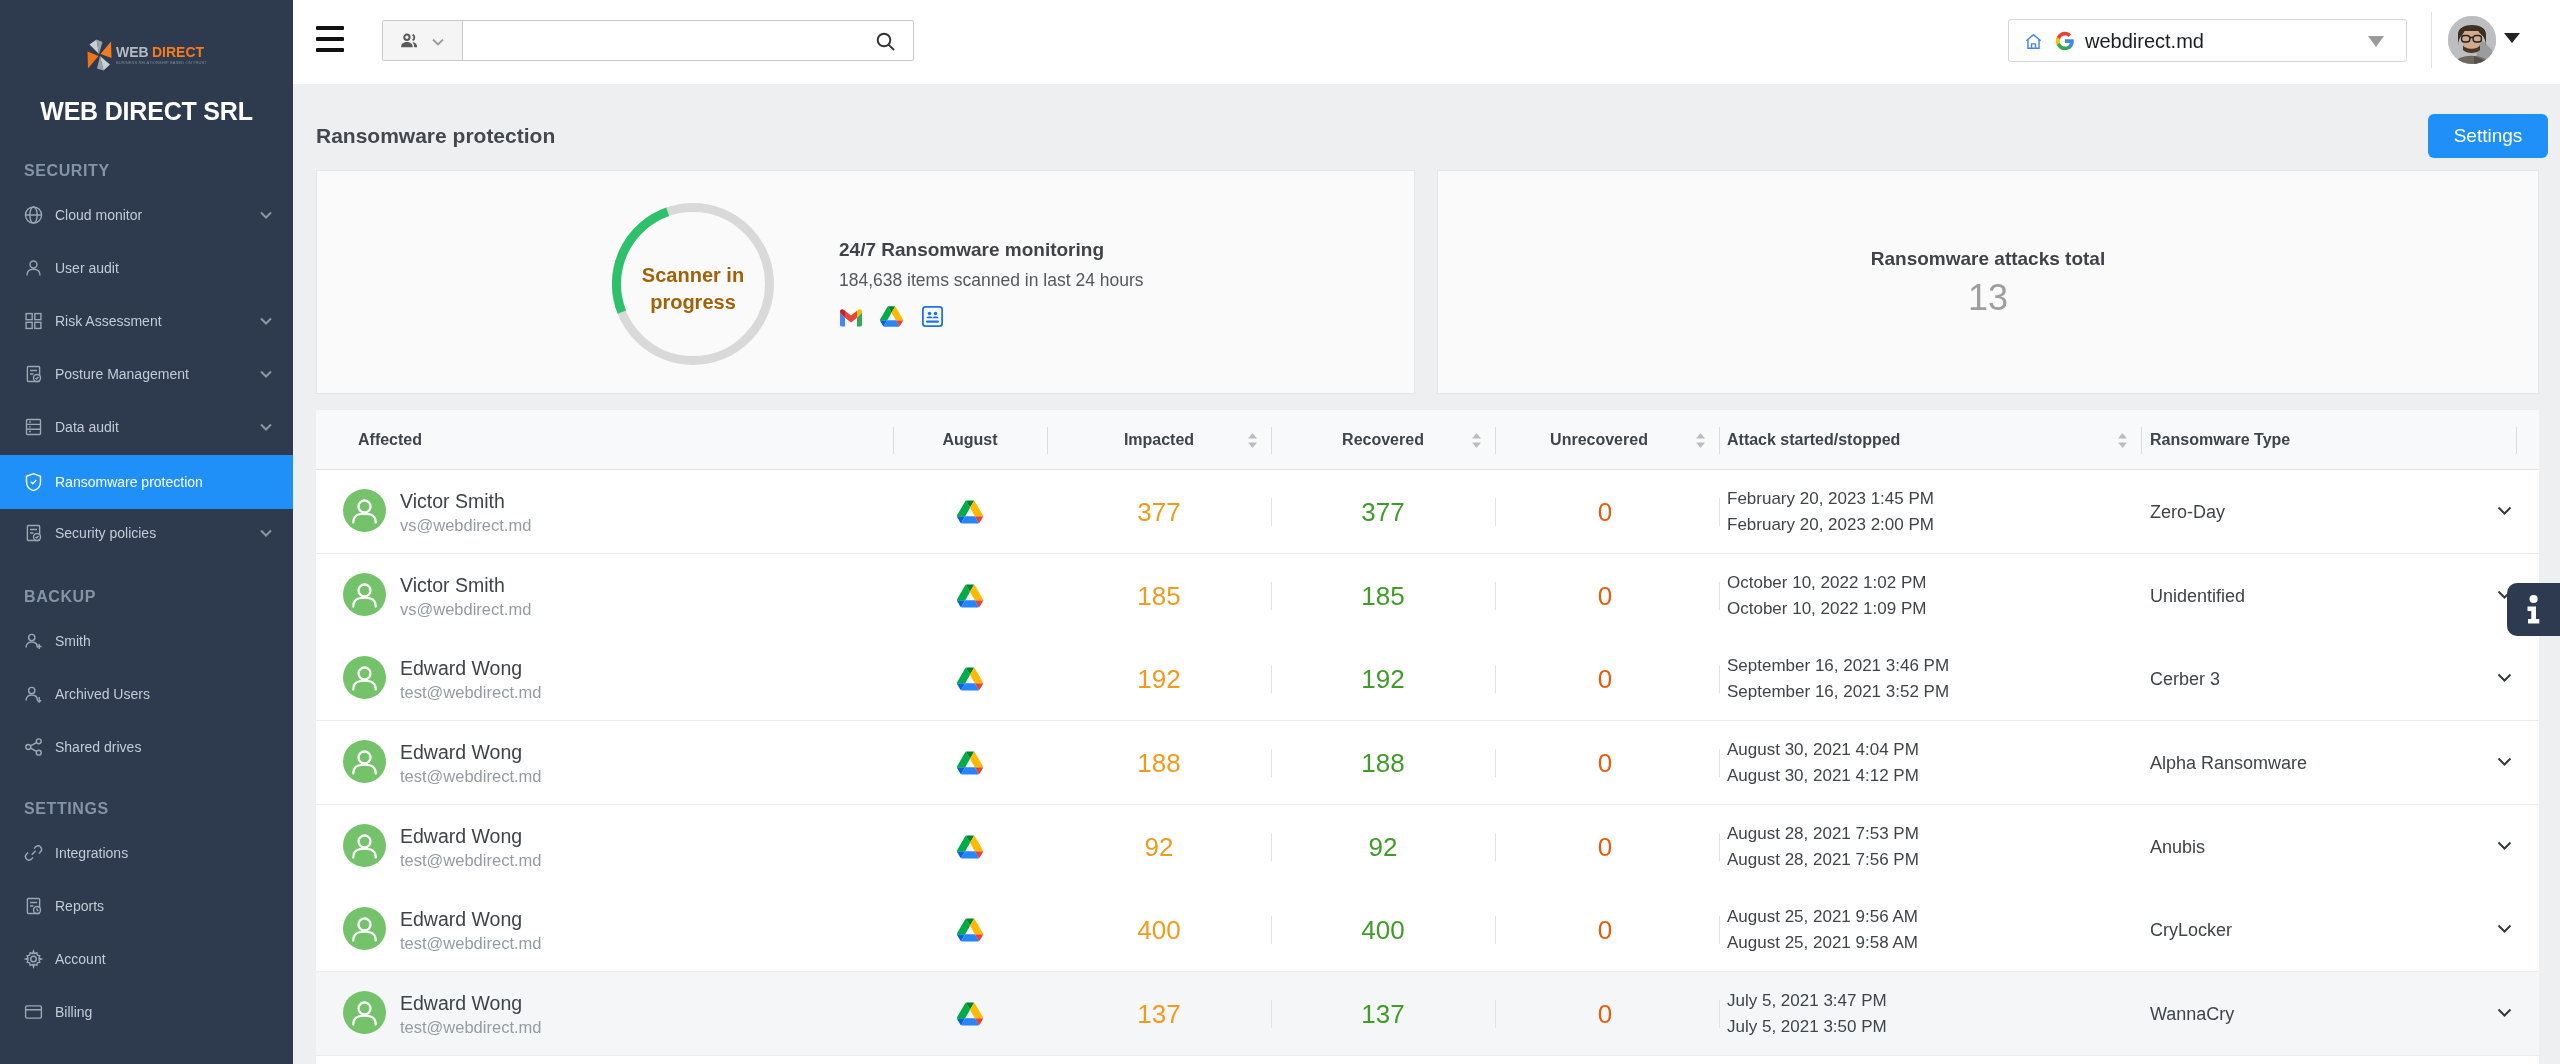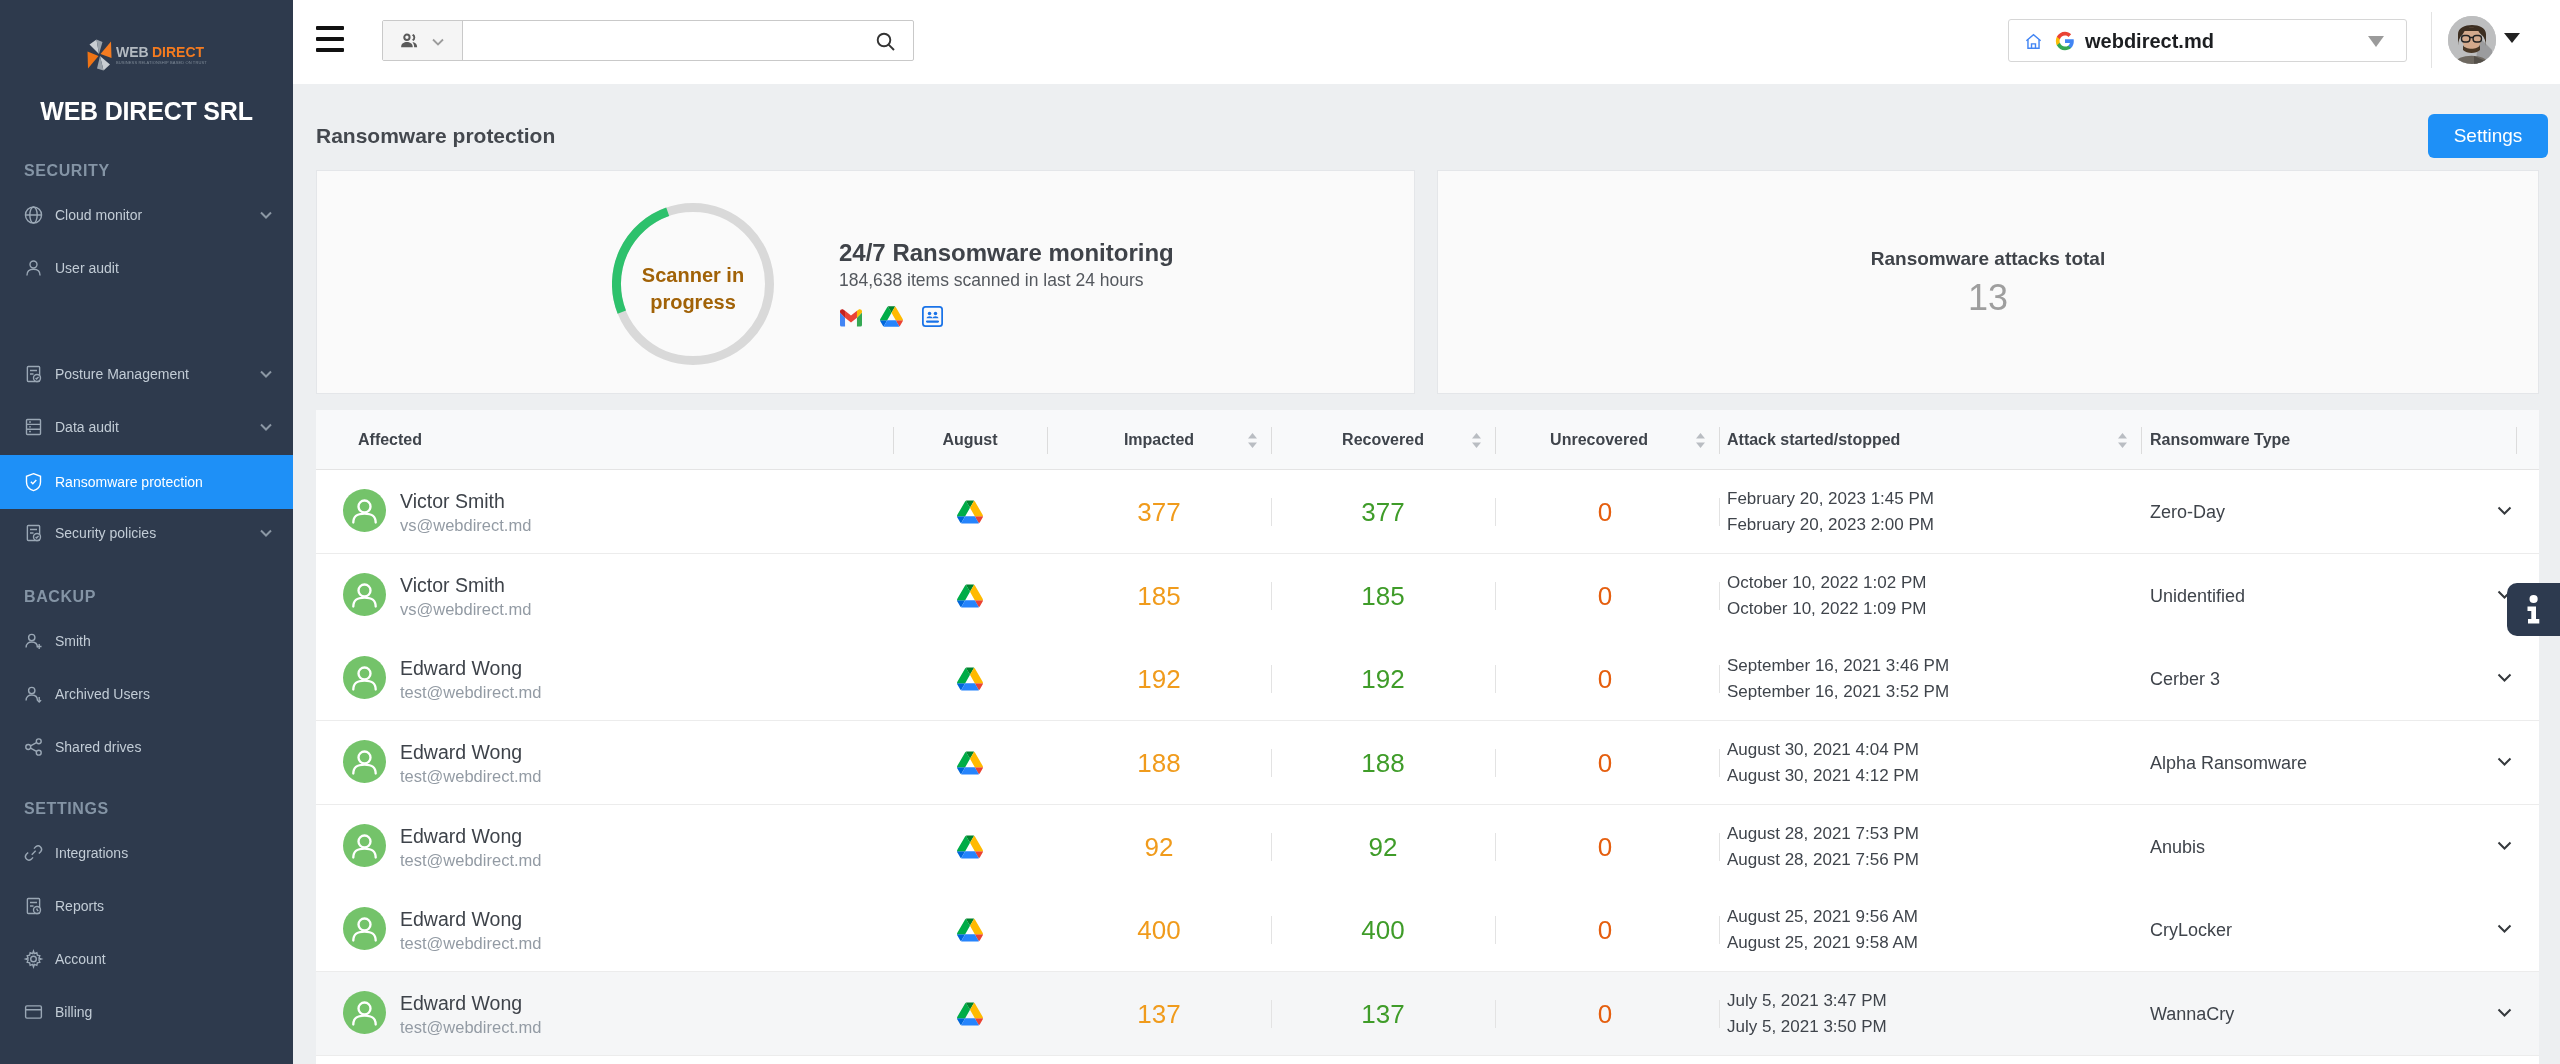--- a/index.html
+++ b/index.html
@@ -26,21 +26,21 @@
 #avtri { position:absolute; right:40px; top:33px; width:0; height:0; border-left:8px solid transparent; border-right:8px solid transparent; border-top:10px solid #222; }
 
 #content { position:absolute; left:293px; top:84px; width:2267px; height:980px; background:#edeff1; }
 h1 { position:absolute; left:23px; top:40px; font-size:21px; color:#44484e; font-weight:bold; }
 #btnSettings { position:absolute; left:2135px; top:30px; width:120px; height:44px; background:#1e90f7; color:#fff; font-size:19px; border-radius:6px; text-align:center; line-height:44px; }
 .card { position:absolute; top:86px; height:224px; background:#fafafa; border:1px solid #e4e6e9; }
 #card1 { left:23px; width:1099px; }
 #card2 { left:1144px; width:1102px; }
 #ring { position:absolute; left:295px; top:32px; }
 #scantxt { position:absolute; left:295px; top:32px; width:162px; height:162px; padding-top:10px; display:flex; align-items:center; justify-content:center; text-align:center; color:#a16207; font-size:20px; font-weight:bold; line-height:27px; }
-#monTitle { position:absolute; left:522px; top:68px; font-size:24px; font-weight:bold; color:#3f4349; }
+#monTitle { position:absolute; left:522px; top:68px; font-size:19px; font-weight:bold; color:#3f4349; }
 #monSub { position:absolute; left:522px; top:99px; font-size:17.5px; color:#54585e; }
 #monIcons { position:absolute; left:523px; top:135px; }
 #attTitle { position:absolute; left:0; top:77px; width:100%; text-align:center; font-size:19px; font-weight:bold; color:#3f4349; }
 #attNum { position:absolute; left:0; top:106px; width:100%; text-align:center; font-size:36px; color:#9e9e9e; }
 
 #table { position:absolute; left:23px; top:326px; width:2223px; height:662px; background:#fff; }
 #thead { position:absolute; left:0; top:0; width:2223px; height:60px; background:#f8f9fa; border-bottom:1px solid #e4e4e4; font-size:16px; color:#3f444b; font-weight:bold; }
 .th { position:absolute; top:0; height:60px; line-height:60px; }
 .vsep { position:absolute; top:17px; width:1px; height:27px; background:#dcdcdc; }
 .sort { position:absolute; top:22px; width:13px; height:17px; }
@@ -88,20 +88,32 @@
         <polyline points="4,6.5 9,11.5 14,6.5"></polyline>
       </svg>
   </div>
   <div class="navitem" style="top:241px;">
     <svg class="ico" viewBox="0 0 24 24" fill="none" stroke="#9aa7b5" stroke-width="1.6">
         <circle cx="12" cy="8" r="4"></circle>
         <path d="M4.5 20.5 C4.5 15.5 8 13.5 12 13.5 C16 13.5 19.5 15.5 19.5 20.5"></path>
       </svg>
     <span class="txt">User audit</span>
   </div>
+  <div class="navitem" style="top:294px;">
+    <svg class="ico" viewBox="0 0 24 24" fill="none" stroke="#9aa7b5" stroke-width="1.6">
+        <rect x="3.5" y="3.5" width="7" height="7"></rect>
+        <rect x="13.5" y="3.5" width="7" height="7"></rect>
+        <rect x="3.5" y="13.5" width="7" height="7"></rect>
+        <rect x="13.5" y="13.5" width="7" height="7"></rect>
+      </svg>
+    <span class="txt">Risk Assessment</span>
+    <svg class="chev" viewBox="0 0 18 18" fill="none" stroke="#8b97a4" stroke-width="2">
+        <polyline points="4,6.5 9,11.5 14,6.5"></polyline>
+      </svg>
+  </div>
   <div class="navitem" style="top:347px;">
     <svg class="ico" viewBox="0 0 24 24" fill="none" stroke="#9aa7b5" stroke-width="1.6">
         <rect x="5" y="3.5" width="14" height="17" rx="1"></rect>
         <line x1="8" y1="8" x2="16" y2="8"></line>
         <line x1="8" y1="12" x2="12" y2="12"></line>
         <circle cx="16" cy="16.5" r="4" fill="#2e3a4d" stroke="#9aa7b5"></circle>
         <polyline points="14.4,16.5 15.6,17.8 17.8,15.3"></polyline>
       </svg>
     <span class="txt">Posture Management</span>
     <svg class="chev" viewBox="0 0 18 18" fill="none" stroke="#8b97a4" stroke-width="2">
@@ -234,21 +246,21 @@
         <path d="M3 11 L12 3.5 L21 11"></path>
         <path d="M5 9.5 V20.5 H19 V9.5"></path>
         <path d="M9.5 20.5 V15 H14.5 V20.5"></path>
       </svg>
     <svg style="position:absolute;left:46px;top:11px;" width="20" height="20" viewBox="0 0 48 48">
         <path fill="#4285F4" d="M45.1 24.5c0-1.6-.1-3.1-.4-4.5H24v8.5h11.8c-.5 2.7-2.1 5.1-4.4 6.6v5.5h7.1c4.2-3.8 6.6-9.5 6.6-16.1z"></path>
         <path fill="#34A853" d="M24 46c5.9 0 10.9-2 14.5-5.3l-7.1-5.5c-2 1.3-4.5 2.1-7.4 2.1-5.7 0-10.5-3.8-12.3-9h-7.3v5.7C8.1 41.2 15.5 46 24 46z"></path>
         <path fill="#FBBC05" d="M11.7 28.3c-.4-1.3-.7-2.8-.7-4.3s.2-2.9.7-4.3V14h-7.3C2.9 17 2 20.4 2 24s.9 7 2.4 10l7.3-5.7z"></path>
         <path fill="#EA4335" d="M24 10.8c3.2 0 6.1 1.1 8.4 3.3l6.3-6.3C34.9 4.2 29.9 2 24 2 15.5 2 8.1 6.8 4.4 14l7.3 5.7c1.8-5.2 6.6-8.9 12.3-8.9z"></path>
       </svg>
-    <span style="position:absolute;left:76px;top:10px;font-size:20px;color:#1c1e21;font-weight:bold;">webdirect.md</span>
+    <span style="position:absolute;left:76px;top:10px;font-size:20px;color:#1c1e21;">webdirect.md</span>
     <div style="position:absolute;right:22px;top:16px;width:0;height:0;border-left:8px solid transparent;border-right:8px solid transparent;border-top:11px solid #9b9b9b;"></div>
   </div>
   <div id="hdrsep"></div>
   <div id="avatar">
     <svg width="48" height="48" viewBox="0 0 48 48">
       <rect width="48" height="48" fill="#bdbebf"></rect>
       <path d="M30 20 L44 34 V48 H28 Z" fill="#9b9c9e"></path>
       <path d="M10 18 C10 6 38 6 38 18 L38 30 C38 10 10 10 10 30 Z" fill="#3c2e21"></path>
       <ellipse cx="23.5" cy="23" rx="9.5" ry="11.5" fill="#d3a98c"></ellipse>
       <path d="M13 21 C13 8 34 8 34 21 L34 15 L13 15 Z" fill="#3c2e21"></path>

